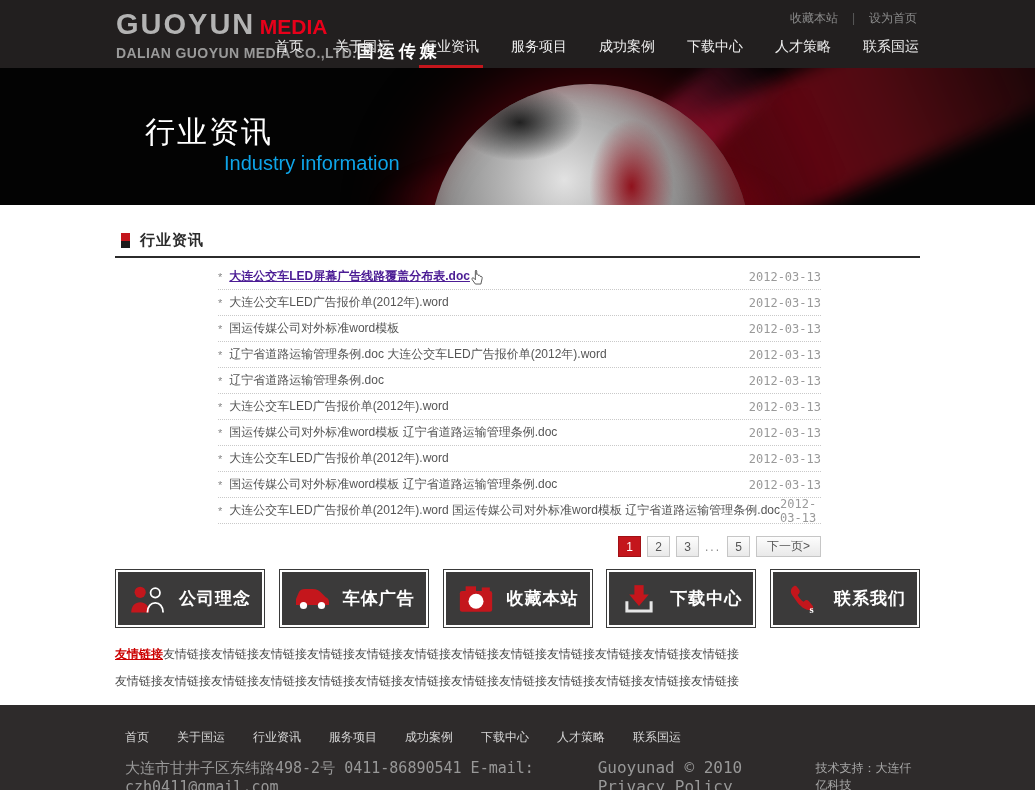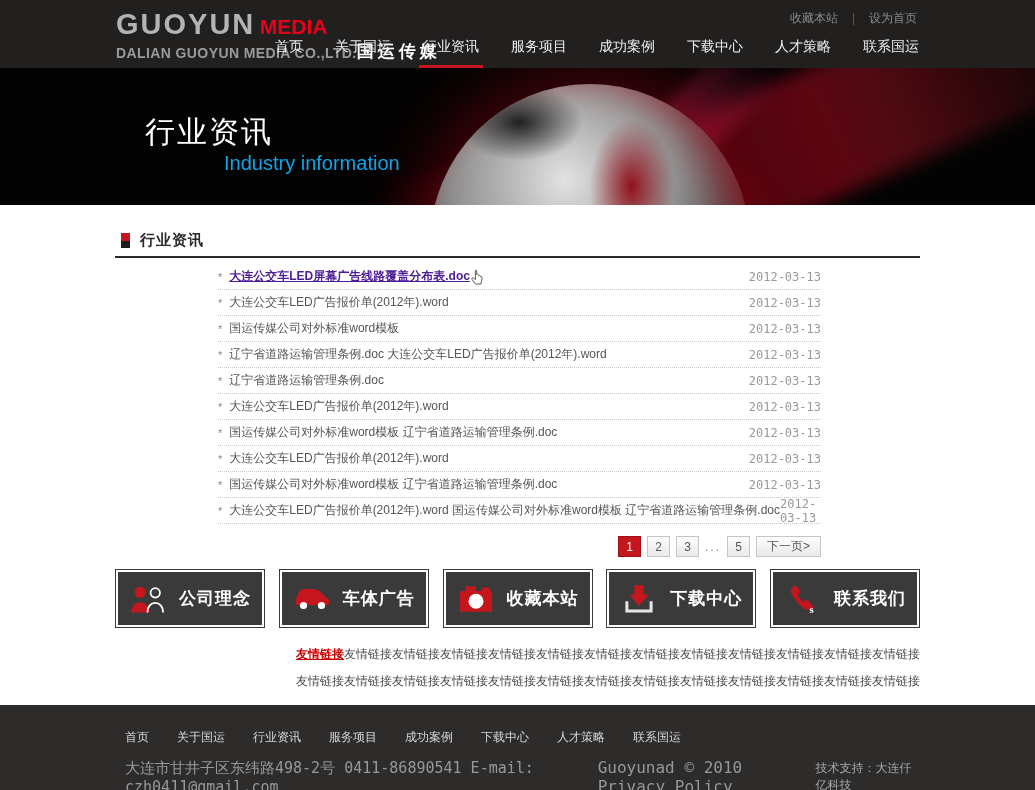--- a/index.html
+++ b/index.html
@@ -68,21 +68,21 @@
   .page-next { padding:0 10px; }
 
   .features { margin-top:12px; display:flex; justify-content:space-between; }
   .feature { border:1px solid #3a3a3a; padding:2px; background:#fff; cursor:pointer; width:150px; height:59px; }
   .feature-inner { background:#3b3a3a; height:100%; display:flex; align-items:center; justify-content:center; gap:12px; }
   .feature-icon { width:38px; height:30px; display:flex; align-items:center; justify-content:center; }
   .feature-icon svg { width:100%; height:100%; }
   .feature-label { color:#fff; font-size:17px; font-weight:bold; letter-spacing:1px; }
 
   .friend-links { margin-top:18px; }
-  .fl-row { display:flex; justify-content:flex-end; margin-bottom:10px; }
+  .fl-row { display:flex; justify-content:flex-start; margin-bottom:10px; }
   .fl-link { font-size:12px; color:#4a4a4a; text-decoration:none; cursor:pointer; }
   .fl-link.hl { color:#cc0000; text-decoration:underline; font-weight:bold; }
 
   
   .site-footer { height:85px; background:#2e2b2b; padding:24px 120px 0 125px; }
   .footer-nav { display:flex; gap:28px; }
   .footer-nav-item { color:#d6d6d6; font-size:12px; text-decoration:none; cursor:pointer; white-space:nowrap; }
   .footer-info { margin-top:12px; display:flex; align-items:center; font-family:"DejaVu Sans Mono", monospace; }
   .footer-address { color:#989898; font-size:15px; }
   .footer-copyright { color:#989898; font-size:16px; margin-left:42px; }

